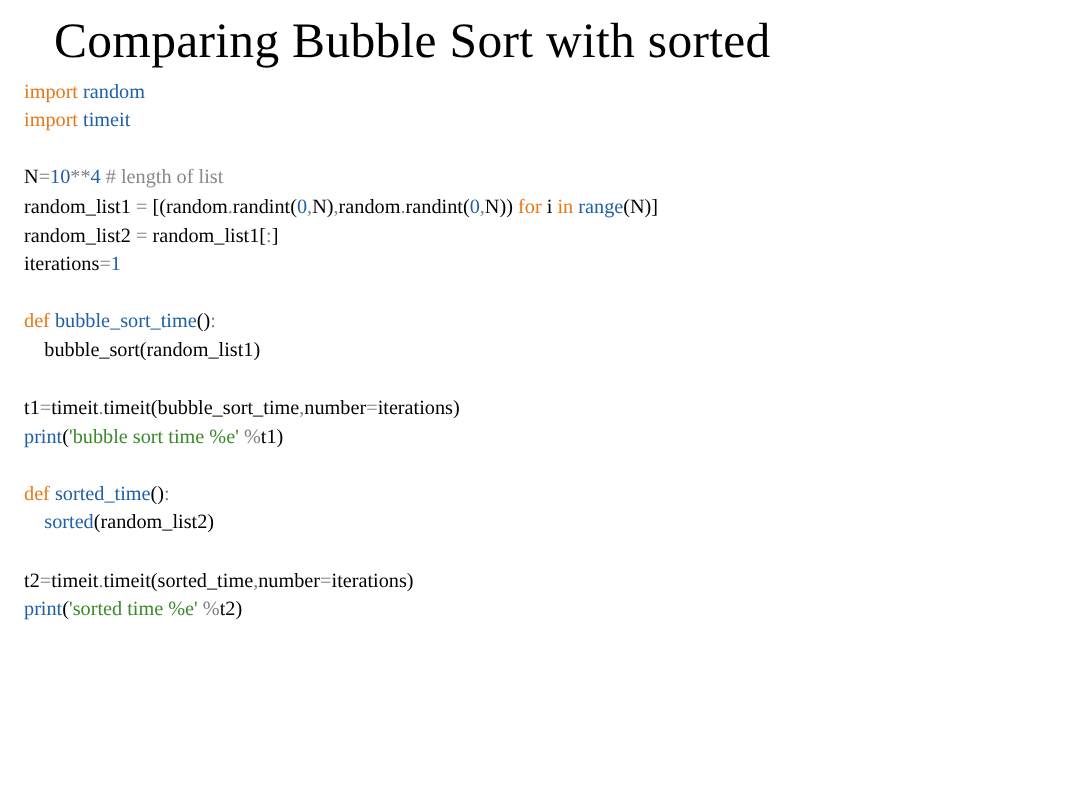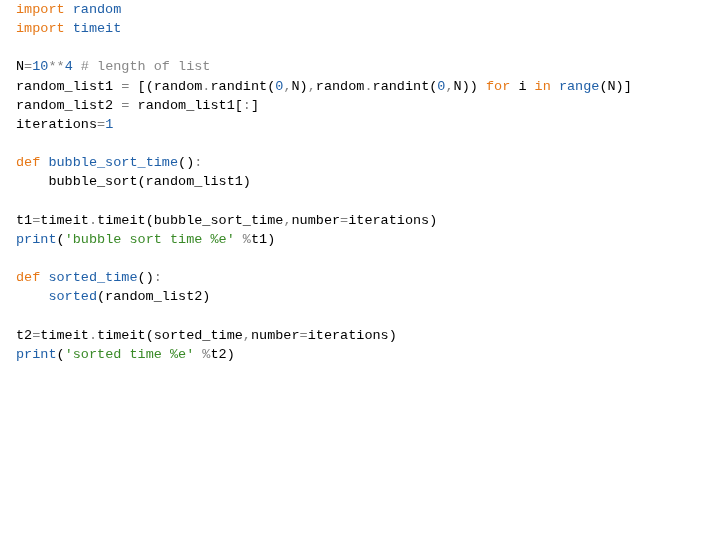--- a/index.html
+++ b/index.html
@@ -1,29 +1,30 @@
 <!DOCTYPE html>
 <html><head>
 <meta charset="utf-8">
 <style>
   html,body{margin:0;padding:0;width:720px;height:540px;background:#fff;font-family:"Times New Roman",serif;overflow:hidden}
   .slide{width:720px;height:540px;position:relative;padding:0;box-sizing:border-box}
   .title{font-size:33px;color:#000;margin:10px 0 4px 36px;font-weight:400;letter-spacing:0.2px}
-  .code{font-family:Liberation Mono, monospace;font-size:13.5px;line-height:1.42;white-space:pre;margin-left:16px;color:#000}
+  .code{font-family:Liberation Serif, serif;font-size:13.5px;line-height:1.42;white-space:pre;margin-left:16px;color:#000}
   .kw{color:#e67817}
   .nm{color:#2060a8}
   .op{color:#808080}
   .cm{color:#888}
   .st{color:#3a8a28}
   .output{font-family:"Courier New",monospace;font-size:24px;line-height:1.35;color:#3b6ec6;margin:10px 0 0 16px;white-space:pre;letter-spacing:0.5px}
 </style>
 </head>
 <body>
 <div class="slide">
 
+<div class="title">Comparing Bubble Sort with sorted</div>
 
 <div class="code"><span class="kw">import</span> <span class="nm">random</span>
 <span class="kw">import</span> <span class="nm">timeit</span>
 <span></span>
 <span>N</span><span class="op">=</span><span class="nm">10</span><span class="op">**</span><span class="nm">4</span><span class="cm"> # length of list</span>
 <span>random_list1 </span><span class="op">=</span><span> [(random</span><span class="op">.</span><span>randint(</span><span class="nm">0</span><span class="op">,</span><span>N)</span><span class="op">,</span><span>random</span><span class="op">.</span><span>randint(</span><span class="nm">0</span><span class="op">,</span><span>N)) </span><span class="kw">for</span><span> i </span><span class="kw">in</span><span class="nm"> range</span><span>(N)]</span>
 <span>random_list2 </span><span class="op">=</span><span> random_list1[</span><span class="op">:</span><span>]</span>
 <span>iterations</span><span class="op">=</span><span class="nm">1</span>
 <span></span>
 <span class="kw">def</span><span class="nm"> bubble_sort_time</span><span>()</span><span class="op">:</span>

